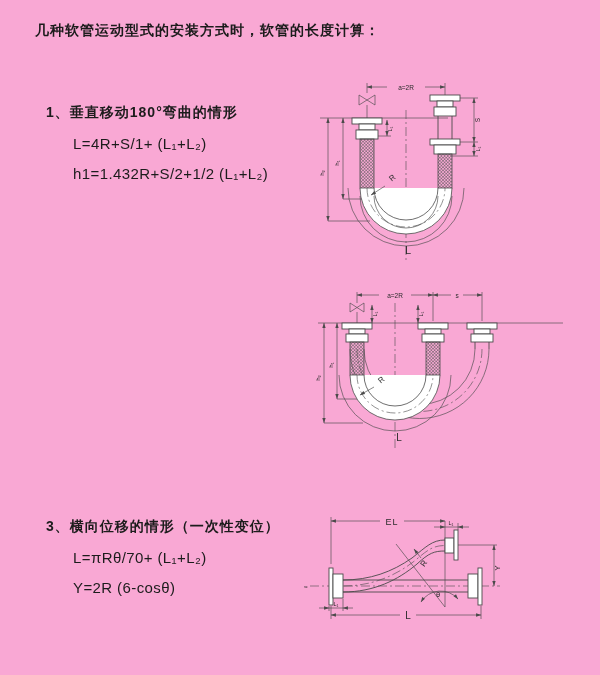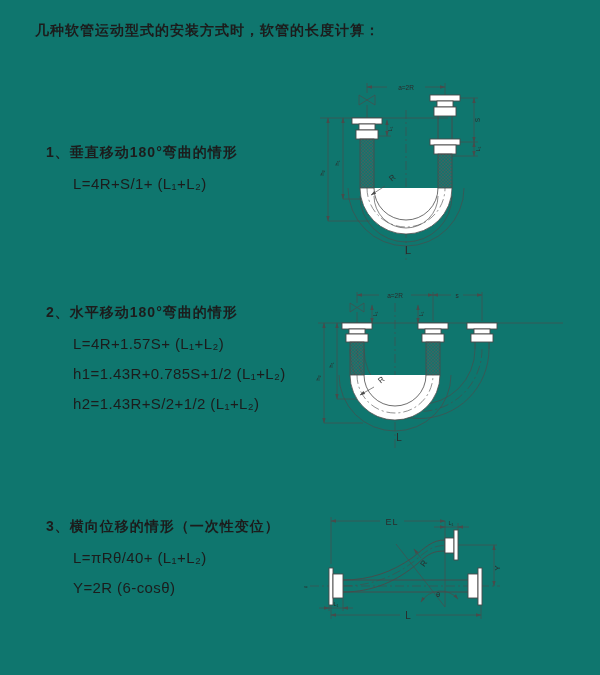--- a/index.html
+++ b/index.html
@@ -1,18 +1,18 @@
 <!DOCTYPE html>
 <html><head>
 <meta charset="utf-8">
 <style>
   html,body{margin:0;padding:0;}
   body{width:600px;height:675px;background:#ffffff;position:relative;overflow:hidden;
        font-family:"Liberation Sans","DejaVu Sans",sans-serif;color:#1c1c1c;}
-  .page{position:absolute;inset:0;background:#0f766e;}
+  .page{position:absolute;inset:0;background:#f9a8d4;}
   .title{position:absolute;left:35px;top:22px;font-size:14px;font-weight:bold;letter-spacing:1px;}
   .section{position:absolute;left:46px;}
   .heading{font-size:14px;font-weight:bold;letter-spacing:1px;}
   .formula{font-size:15px;margin:13px 0 0 27px;letter-spacing:.4px;white-space:pre;}
   .formula:first-of-type{margin-top:15px;}
   svg{position:absolute;overflow:visible;}
   .st{stroke:#4a4a4a;stroke-width:.9;fill:none;}
   .thin{stroke:#4a4a4a;stroke-width:.65;fill:none;}
   .cl{stroke:#4a4a4a;stroke-width:.6;fill:none;stroke-dasharray:9 3 2 3;}
   .dim{stroke:#4a4a4a;stroke-width:.65;fill:none;}
@@ -23,35 +23,30 @@
   .lab-med{font-size:9px;}
   .lab-sm{font-size:5.5px;}
 </style>
 </head>
 <body>
 
 <div class="page">
 
   <div class="title">几种软管运动型式的安装方式时，软管的长度计算：</div>
 
-  <div class="section" style="top:104px;margin-top:40px;">
+  <div class="section" style="top:104px;">
     <div class="heading">1、垂直移动180°弯曲的情形</div>
     <div class="formula">L=4R+S/1+ (L₁+L₂)</div>
+    <div class="formula">h1=1.432R+S/2+1/2 (L₁+L₂)</div>
   </div>
 
-  <div class="section" style="top:304px;">
-    <div class="heading">2、水平移动180°弯曲的情形</div>
-    <div class="formula">L=4R+1.57S+ (L₁+L₂)</div>
-    <div class="formula">h1=1.43R+0.785S+1/2 (L₁+L₂)</div>
-    <div class="formula">h2=1.43R+S/2+1/2 (L₁+L₂)</div>
-  </div>
 
   <div class="section" style="top:518px;">
     <div class="heading">3、横向位移的情形（一次性变位）</div>
-    <div class="formula">L=πRθ/40+ (L₁+L₂)</div>
+    <div class="formula">L=πRθ/70+ (L₁+L₂)</div>
     <div class="formula">Y=2R (6-cosθ)</div>
   </div>
 
   <svg style="left:315px;top:68px;" width="285" height="200" viewBox="0 0 285 200">
     <defs>
       <pattern id="hp1" width="3.2" height="3.2" patternUnits="userSpaceOnUse">
         <path d="M0,0 L3.2,3.2 M3.2,0 L0,3.2" stroke="#5a5a5a" stroke-width=".55"></path>
       </pattern>
       <marker id="m1" viewBox="0 0 10 10" refX="9.5" refY="5" markerWidth="10" markerHeight="8" orient="auto-start-reverse">
           <path d="M0,1.8 L10,5 L0,8.2 Z" fill="#4a4a4a"></path>

